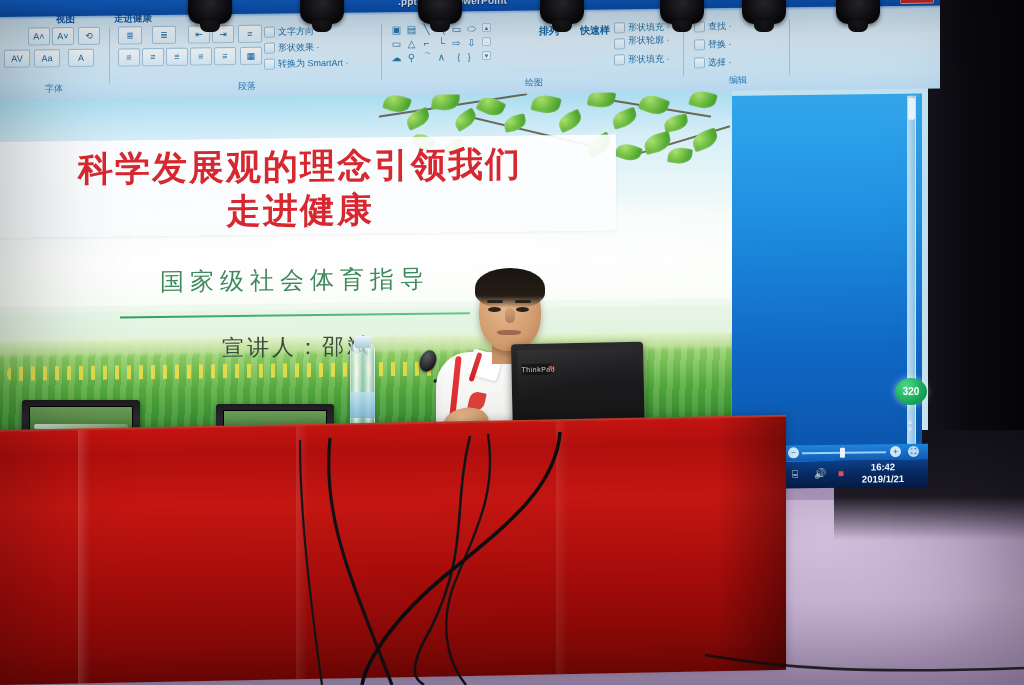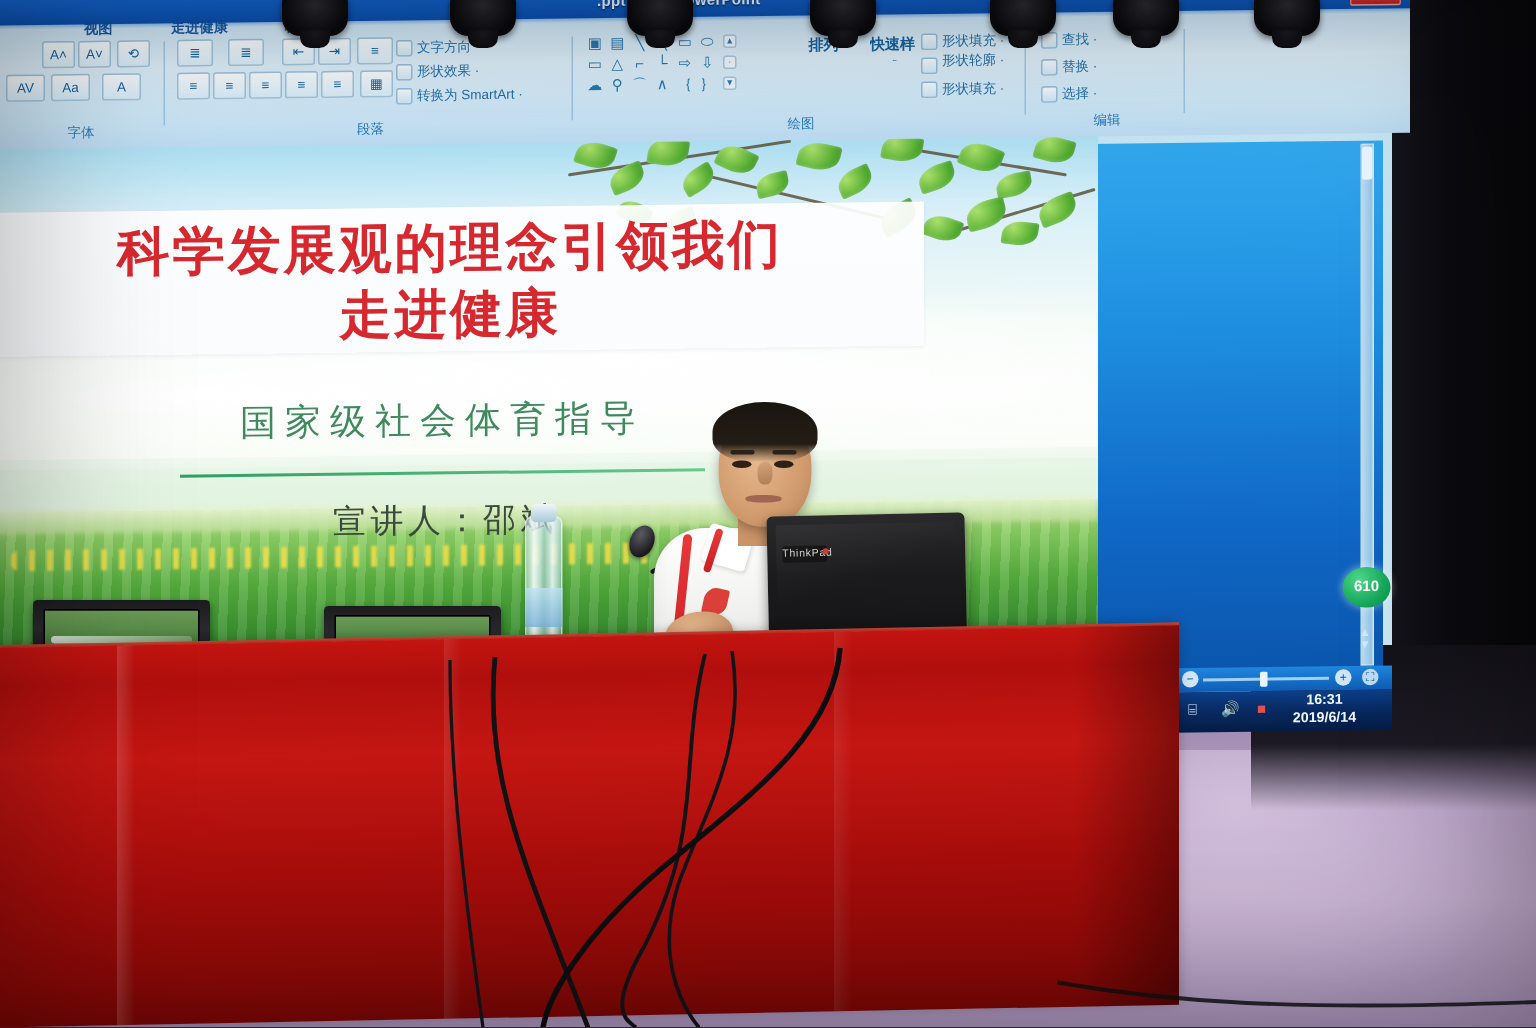--- a/index.html
+++ b/index.html
@@ -339,21 +339,21 @@
   <div class="dark-right"></div>
 
   <div class="floor"></div>
   <div class="floor-sheen"></div>
   <div class="dark-right-2"></div>
 
   <div class="ws-blue">
     <div class="ws-scroll"></div>
     <div class="ws-scroll-thumb"></div>
   </div>
-  <div class="badge-360">610</div>
+  <div class="badge-360">320</div>
   <div class="ws-dots">▲<br>▼</div>
 
   <div class="slide">
     <div class="sky"></div>
     <div class="clouds"></div>
     <div class="field"></div>
     <div class="field-rows"></div>
     <div class="hedge"></div>
     <div class="flowers"></div>
 
@@ -494,22 +494,22 @@
 
   <div class="taskbar">
     <div id="tray">
         <div class="tray-ico" style="left: 8px; color: rgb(242, 192, 68);">◈</div>
         <div class="tray-ico" style="left: 30px; color: rgb(143, 208, 255);">ᛗ</div>
         <div class="tray-ico" style="left: 50px; color: rgb(223, 233, 247);">⌸</div>
         <div class="tray-ico" style="left: 72px; color: rgb(228, 238, 252);">🔊</div>
         <div class="tray-ico" style="left: 96px; color: rgb(224, 80, 80);">■</div>
       </div>
     <div class="clock">
-      <div>16:31</div>
-      <div>2019/6/14</div>
+      <div>16:42</div>
+      <div>2019/1/21</div>
     </div>
   </div>
 
   <div class="nameplate" style="left:22px;top:400px;width:118px;height:48px;">
     <div class="glass">
         <div class="glare"></div>
       </div>
   </div>
   <div class="nameplate" style="left:216px;top:404px;width:118px;height:46px;">
     <div class="glass">

